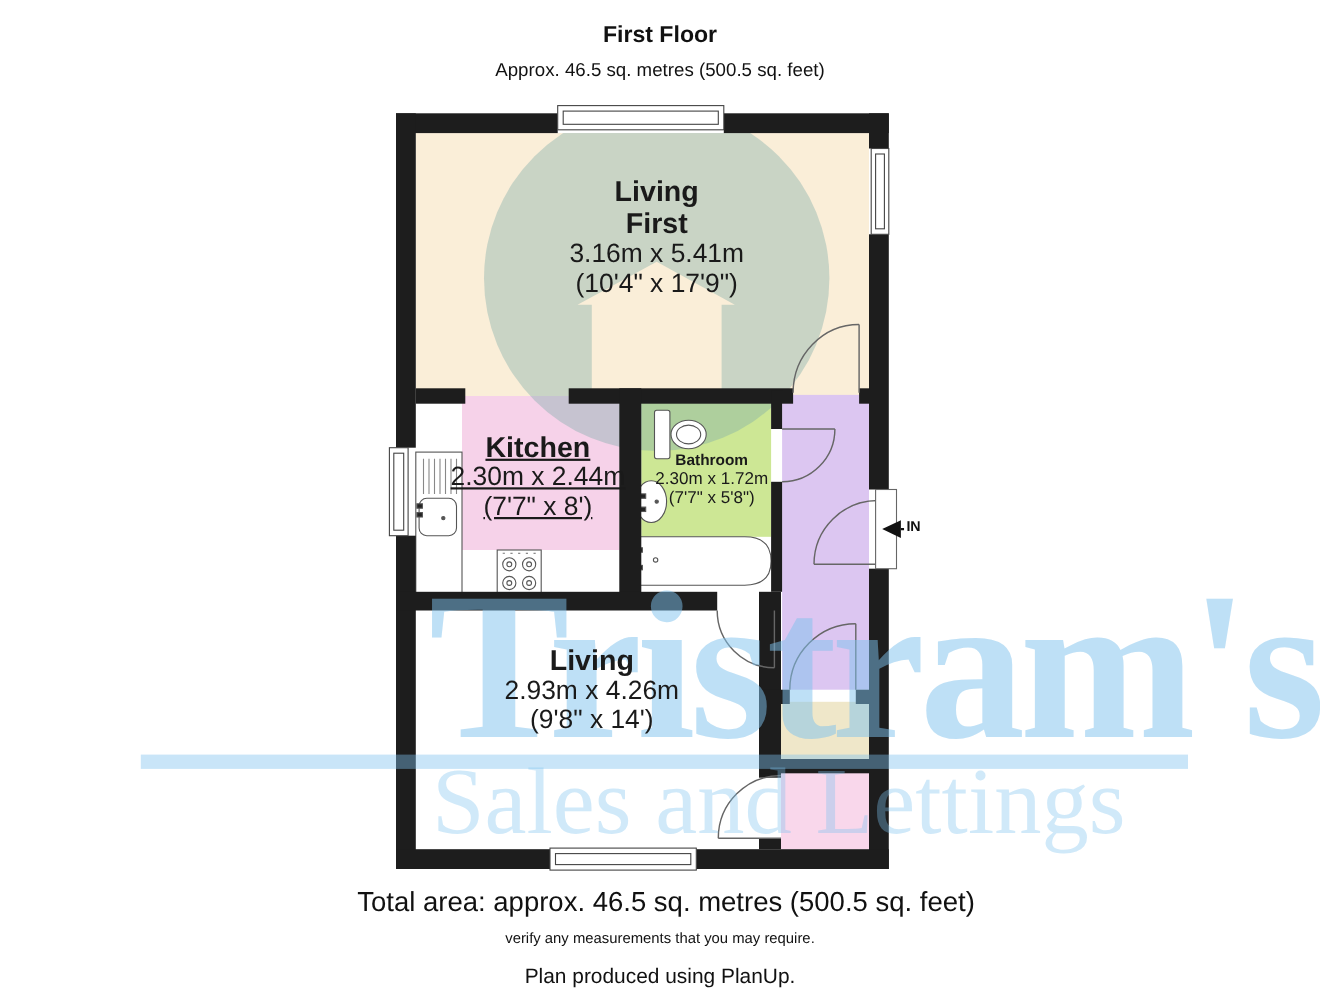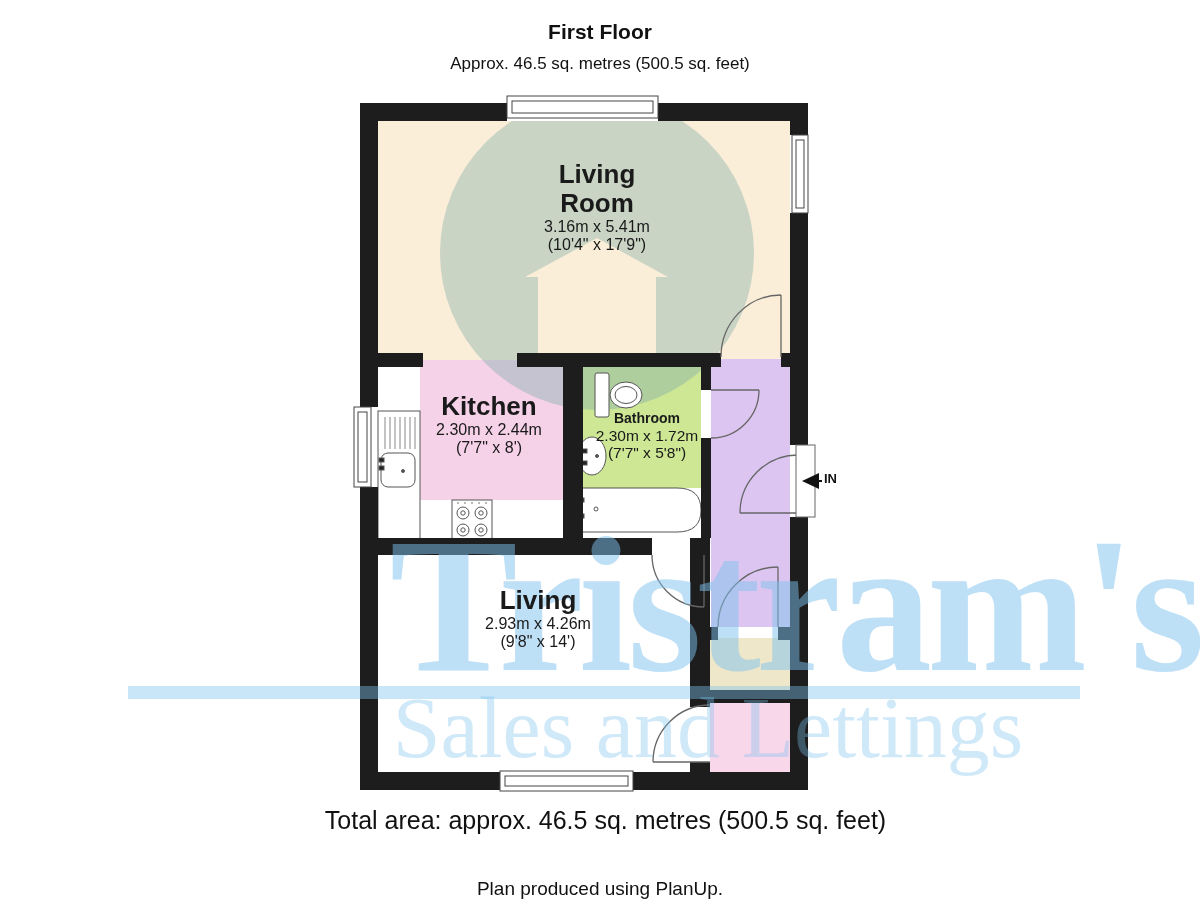--- a/index.html
+++ b/index.html
@@ -9,21 +9,21 @@
   }
   .abs{position:absolute;}
   .center-text{left:0;right:0;text-align:center;}
   .title{top:20px;font-size:21px;font-weight:bold;}
   .subtitle{top:54px;font-size:17px;}
   .plan{left:352px;top:93px;width:470px;height:700px;}
   .plan svg{position:absolute;left:0;top:0;}
   .room-label{position:absolute;text-align:center;transform:translateX(-50%);
     color:#1a1a1a;line-height:1.12;z-index:12;white-space:nowrap;}
   .room-name{font-weight:bold;font-size:26px;}
-  .room-dim{font-size:16px;}
+  .room-dim{font-size:24px;}
   .room-label.small .room-name{font-size:14px;}
   .room-label.small .room-dim{font-size:15.5px;}
   .in-label{left:824px;top:471px;font-size:13px;font-weight:bold;z-index:12;}
   .wm{pointer-events:none;font-family:"Liberation Serif",serif;z-index:10;}
   .wm-name{left:0;right:0;top:510px;text-align:right;font-size:192px;font-weight:bold;
     color:rgba(126,193,238,0.50);letter-spacing:-5px;line-height:1;}
   .wm-bar{left:128px;top:686px;width:952px;height:13px;background:rgba(126,193,238,0.42);}
   .wm-sub{left:708px;top:685px;transform:translateX(-50%);font-size:86px;
     color:rgba(126,193,238,0.36);line-height:1;white-space:nowrap;}
   .footer-total{top:806px;font-size:25px;padding-left:11px;}
@@ -188,26 +188,26 @@
     <g>
       <rect x="444" y="352" width="19" height="72" fill="#ffffff" stroke="#666"></rect>
       <polygon points="450,388 467,380 467,396" fill="#111"></polygon>
       <line x1="467" y1="388" x2="470" y2="388" stroke="#111" stroke-width="2"></line>
     </g>
   </svg>
 </div>
 
 <div class="room-label" style="left:597px;top:160px;">
   <div class="room-name">Living</div>
-  <div class="room-name">Room</div>
+  <div class="room-name">First</div>
   <div class="room-dim">3.16m x 5.41m</div>
   <div class="room-dim">(10'4" x 17'9")</div>
 </div>
 
-<div class="room-label" style="left:489px;top:392px;">
+<div class="room-label" style="left:489px;top:392px;text-decoration:underline;">
   <div class="room-name">Kitchen</div>
   <div class="room-dim">2.30m x 2.44m</div>
   <div class="room-dim">(7'7" x 8')</div>
 </div>
 
 <div class="room-label small" style="left:647px;top:411px;">
   <div class="room-name">Bathroom</div>
   <div class="room-dim">2.30m x 1.72m</div>
   <div class="room-dim">(7'7" x 5'8")</div>
 </div>
@@ -219,14 +219,15 @@
 </div>
 
 <div class="abs in-label">IN</div>
 
 <div class="abs wm wm-name">Tristram's</div>
 <div class="abs wm wm-bar"></div>
 <div class="abs wm wm-sub">Sales and Lettings</div>
 
 <div class="abs center-text footer-total">Total area: approx. 46.5 sq. metres (500.5 sq. feet)</div>
 <div class="abs center-text footer-small">
+  <div>verify any measurements that you may require.</div>
 </div>
 <div class="abs center-text footer-produced">Plan produced using PlanUp.</div>
 
 </body></html>

